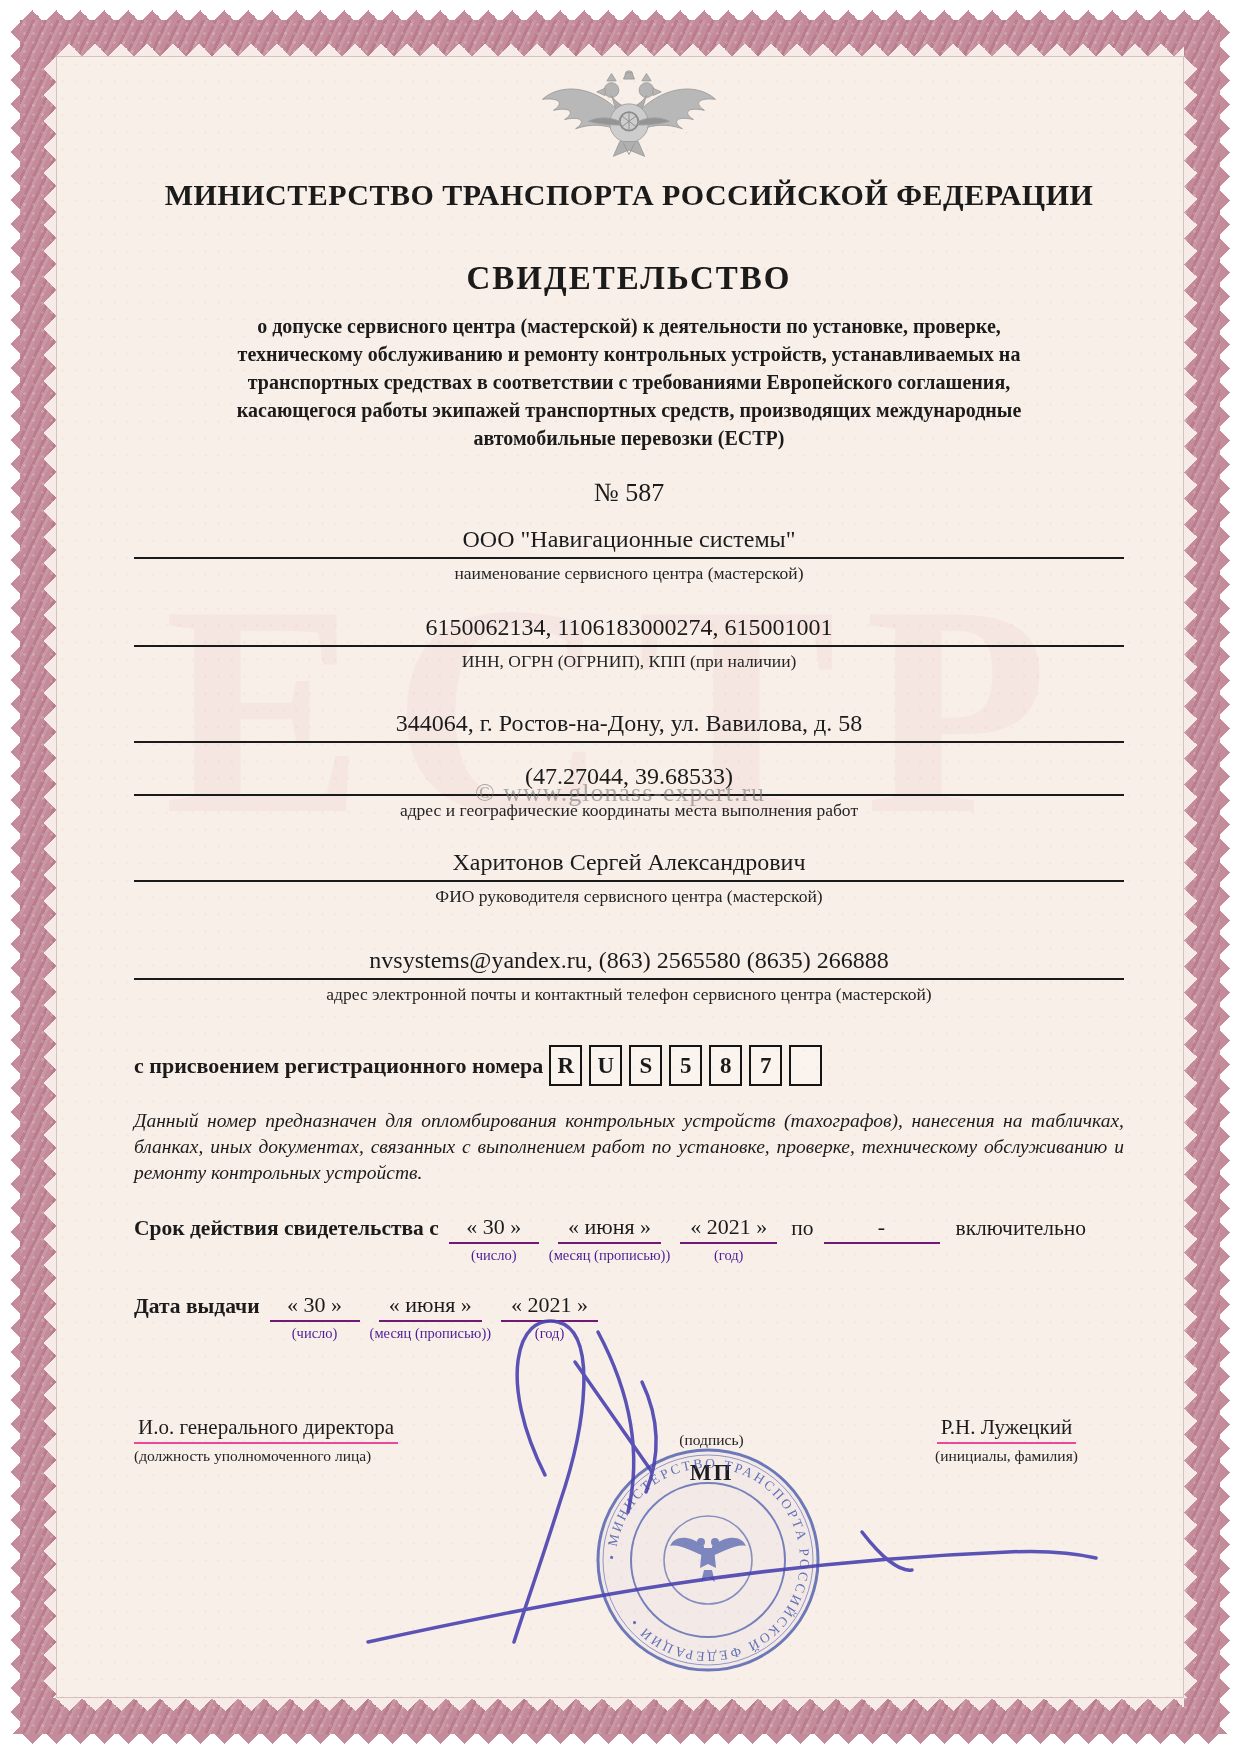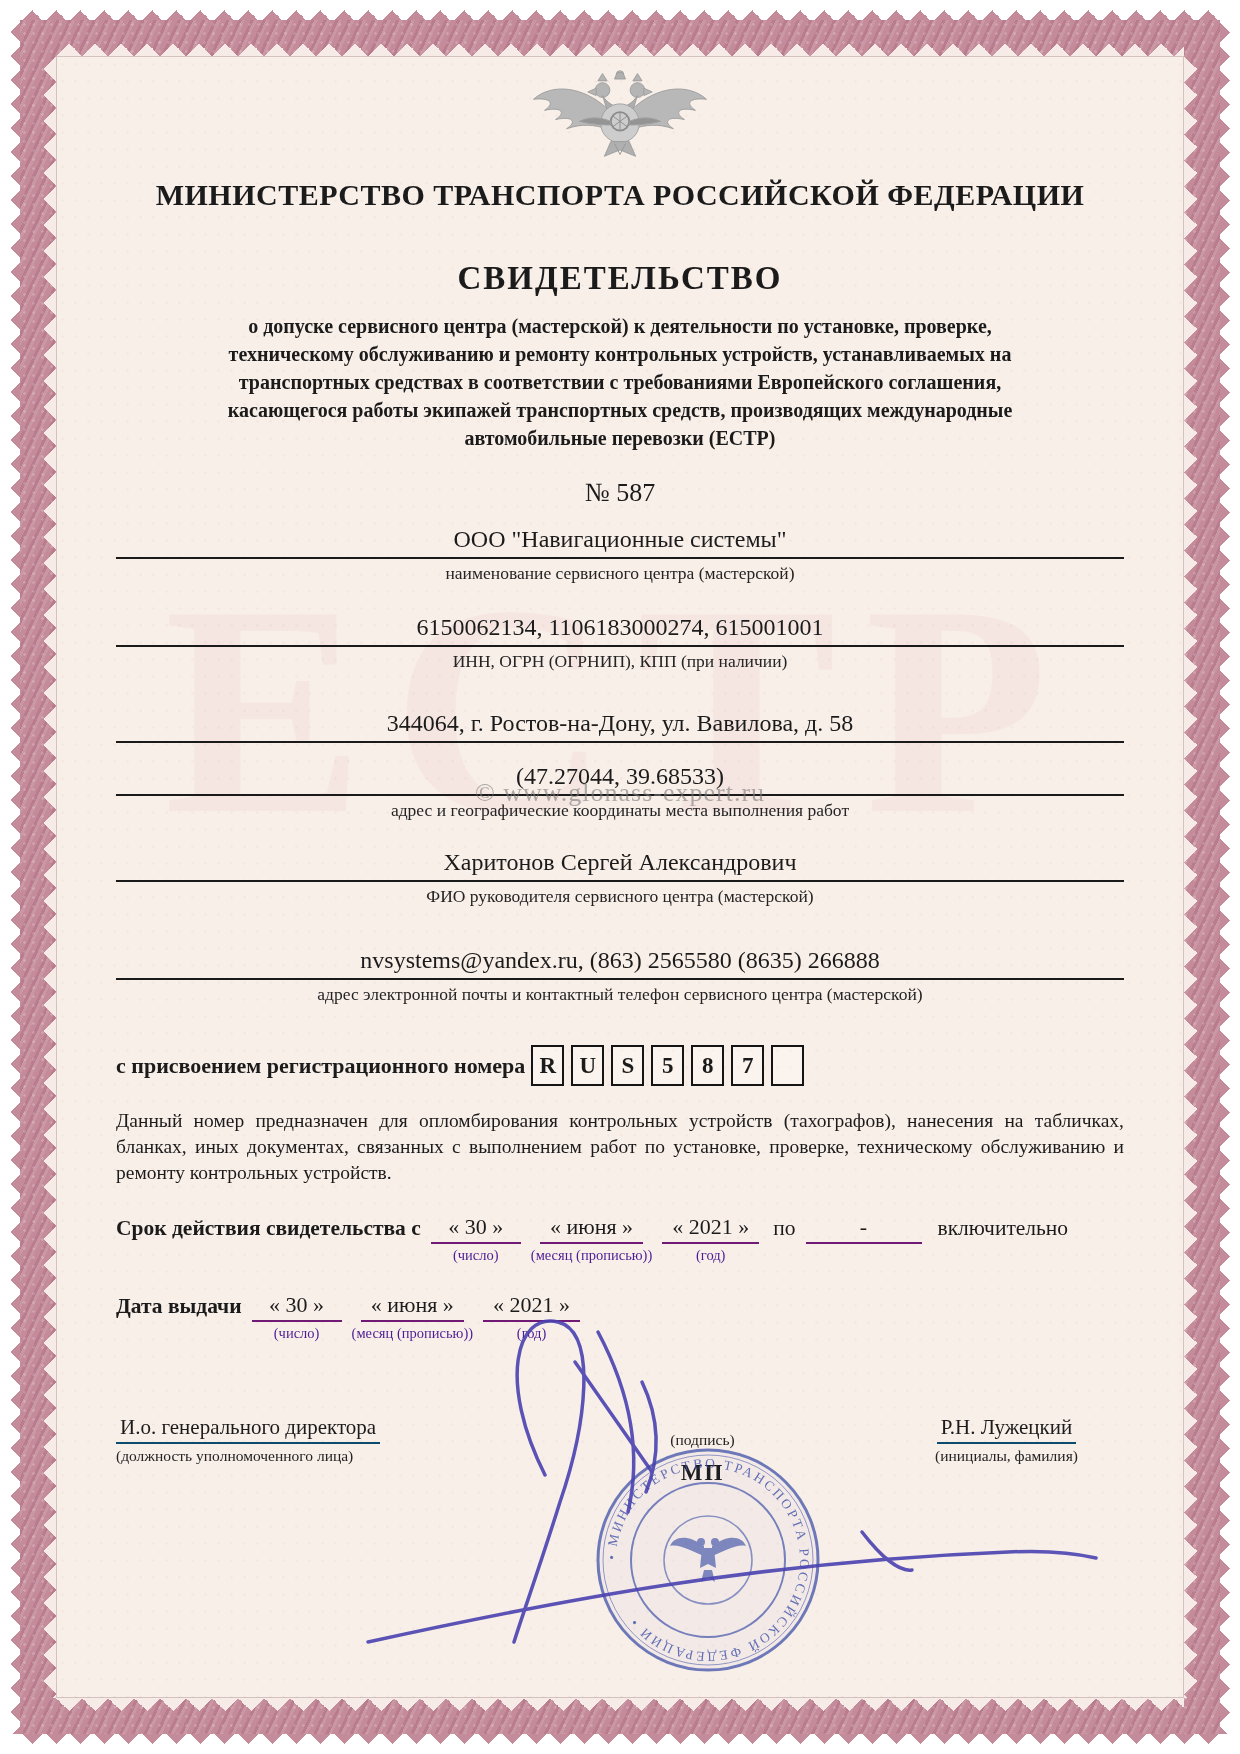--- a/index.html
+++ b/index.html
@@ -49,21 +49,21 @@
     position:absolute;z-index:4;top:560px;left:0;right:0;text-align:center;
     font-size:300px;font-weight:bold;letter-spacing:28px;line-height:1;
     color:rgba(203,128,140,.08);pointer-events:none;user-select:none;
   }
   .wm-text{
     position:absolute;z-index:6;top:778px;left:0;right:0;text-align:center;
     font-size:26px;color:rgba(122,122,122,.60);letter-spacing:1px;pointer-events:none;
   }
 
   
-  .content{position:absolute;inset:56px;z-index:5;box-sizing:border-box;padding:6px 60px 0;text-align:center;}
+  .content{position:absolute;inset:56px;z-index:5;box-sizing:border-box;padding:6px 60px 0;text-align:center;margin-left:18px;}
   .emblem{margin-top:6px;height:92px;}
   h1.ministry{margin:18px 0 0;font-size:30px;line-height:34px;font-weight:bold;letter-spacing:.5px;}
   h2.doctitle{margin:48px 0 0;font-size:33px;line-height:36px;font-weight:bold;letter-spacing:2px;}
   .intro{margin-top:16px;font-size:20px;font-weight:bold;line-height:28px;}
   .doc-number{margin-top:26px;font-size:26px;}
   .issued{margin-top:40px;font-size:21px;}
 
   .fld{margin-top:0;}
   .fval{font-size:24px;line-height:30px;}
   .frule{height:0;border-bottom:2.5px solid #1a1a1a;margin-top:3px;}
@@ -71,38 +71,38 @@
   .mt16{margin-top:16px}.mt28{margin-top:28px}.mt36{margin-top:36px}
   .mt18{margin-top:18px}.mt26{margin-top:26px}.mt38{margin-top:38px}
 
   .regrow{margin-top:40px;display:flex;align-items:center;text-align:left;}
   .reglabel{font-size:22px;font-weight:bold;margin-right:6px;}
   .regbox{
     width:29px;height:37px;border:2.5px solid #141414;margin-right:7px;
     display:inline-flex;align-items:center;justify-content:center;
     font-size:23px;font-weight:bold;background:rgba(255,255,255,.25);
   }
-  .para{margin:0;text-align:justify;font-size:19.5px;line-height:26px;}
+  .para{margin:0;text-align:justify;font-size:19.5px;line-height:26px;font-style:italic;}
   .para.first{margin-top:22px;}
   .para.second{margin-top:20px;}
 
   .vrow{display:flex;align-items:flex-start;text-align:left;margin-top:26px;}
   .vlabel{font-size:21.5px;font-weight:bold;line-height:32px;white-space:nowrap;}
   .dgroup{display:inline-flex;flex-direction:column;align-items:center;margin-left:10px;}
   .dval{font-size:22px;line-height:30px;border-bottom:2px solid #701a75;padding:0 10px;min-width:70px;text-align:center;white-space:nowrap;}
   .dval.dash{min-width:96px;}
   .dsub{font-size:14.5px;line-height:18px;margin-top:2px;color:#4c1d95;white-space:nowrap;}
   .vto{font-size:21.5px;line-height:32px;margin-left:14px;}
   .vincl{font-size:21.5px;line-height:32px;margin-left:16px;}
 
   .sigrow{display:flex;justify-content:space-between;align-items:flex-start;margin-top:72px;text-align:left;}
   .sigcol.left{width:400px;}
   .sigcol.mid{width:220px;text-align:center;padding-top:16px;}
   .sigcol.right{width:235px;text-align:center;}
-  .sigline{display:inline-block;font-size:21px;line-height:27px;border-bottom:2px solid #0c4a6e;padding:0 4px 1px;text-align:center;}
+  .sigline{display:inline-block;font-size:21px;line-height:27px;border-bottom:2px solid #ec4899;padding:0 4px 1px;text-align:center;}
   .sigsub{font-size:15.5px;line-height:20px;margin-top:2px;color:#242424;}
   .sigsub.podpis{margin-top:0;}
   .mp{margin-top:10px;font-size:23px;font-weight:bold;letter-spacing:2px;}
 
   .overlay{position:absolute;inset:0;z-index:7;pointer-events:none;}
 </style>
 </head>
 <body>
 
 <div class="sheet">

